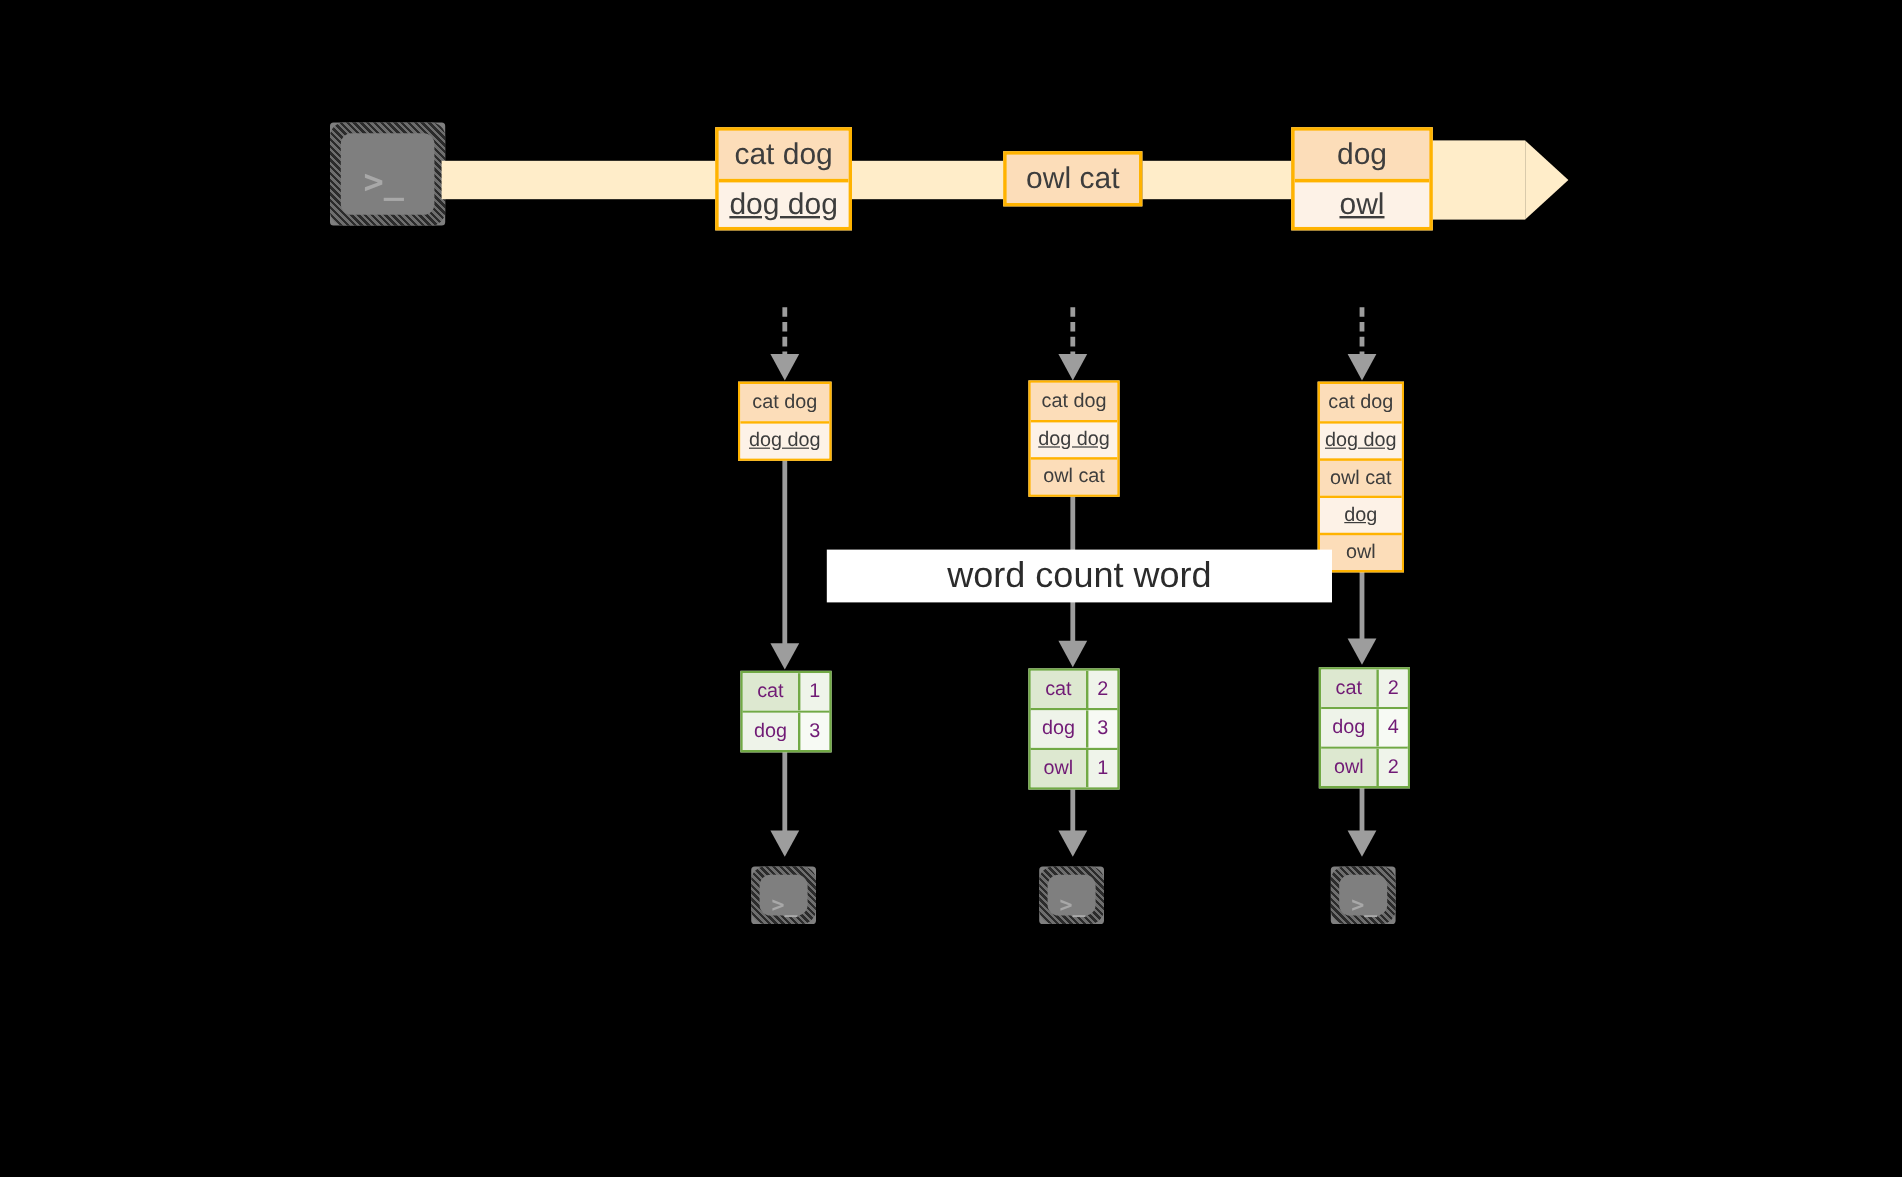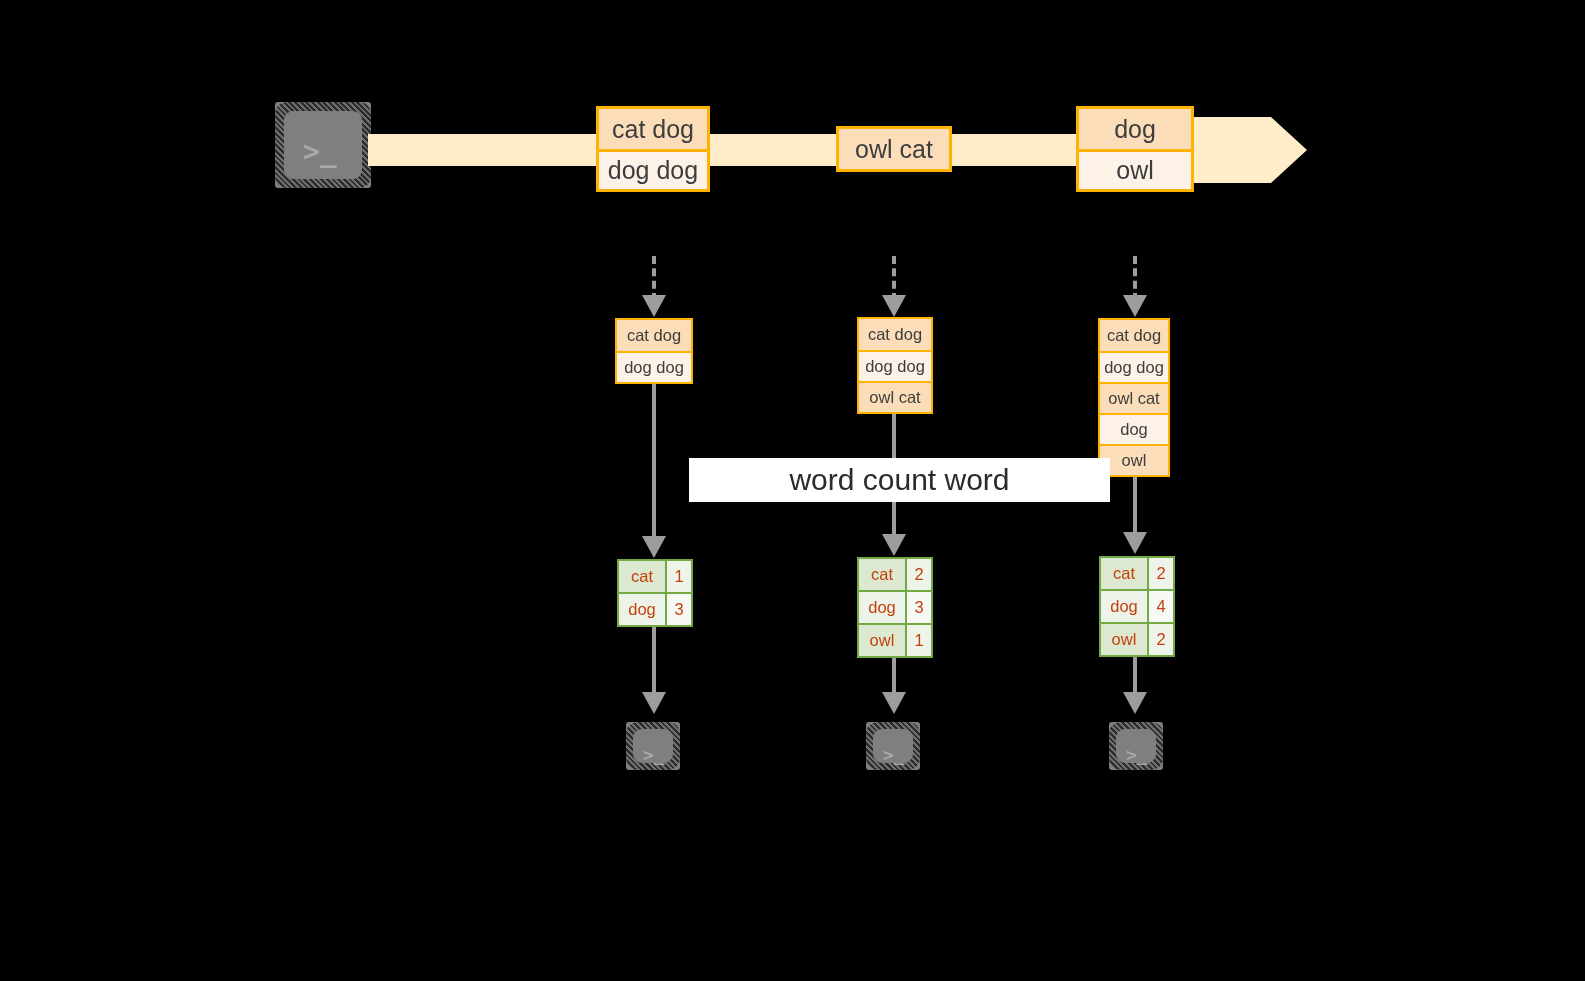--- a/index.html
+++ b/index.html
@@ -79,21 +79,21 @@
   .rec-cell {
     box-sizing: border-box;
     display: flex;
     align-items: center;
     justify-content: center;
     color: #3d3d3d;
     white-space: nowrap;
     overflow: hidden;
   }
   .rec-cell.sh0 { background: #fcddb9; }
-  .rec-cell.sh1 { background: #fdf2e7; }
+  .rec-cell.sh1 { background: #fdf2e7; text-decoration: underline; }
   .rec-cell + .rec-cell { border-top: 3px solid #ffb300; }
 
   .rec.big .rec-cell { height: 40px; font-size: 25px; }
   .rec.small .rec-cell { height: 31px; font-size: 16.5px; }
   .rec.small { border-width: 2px; }
   .rec.small .rec-cell + .rec-cell { border-top: 2px solid #ffb300; }
 
   
   .res {
     position: absolute;
@@ -104,21 +104,21 @@
   }
   .res-row { display: flex; }
   .res-row + .res-row { border-top: 2px solid #71a945; }
   .res-cell {
     box-sizing: border-box;
     height: 31px;
     display: flex;
     align-items: center;
     justify-content: center;
     font-size: 16.5px;
-    color: #c2410c;
+    color: #701a75;
     white-space: nowrap;
   }
   .res-cell.key { background: #dde8d0; }
   .res-cell.val { background: #eff4ea; border-left: 2px solid #71a945; }
   .res-row.alt .res-cell.key { background: #eef3e9; }
   .res-row.alt .res-cell.val { background: #f7faf4; }
 
   
   .conn-line {
     position: absolute;

